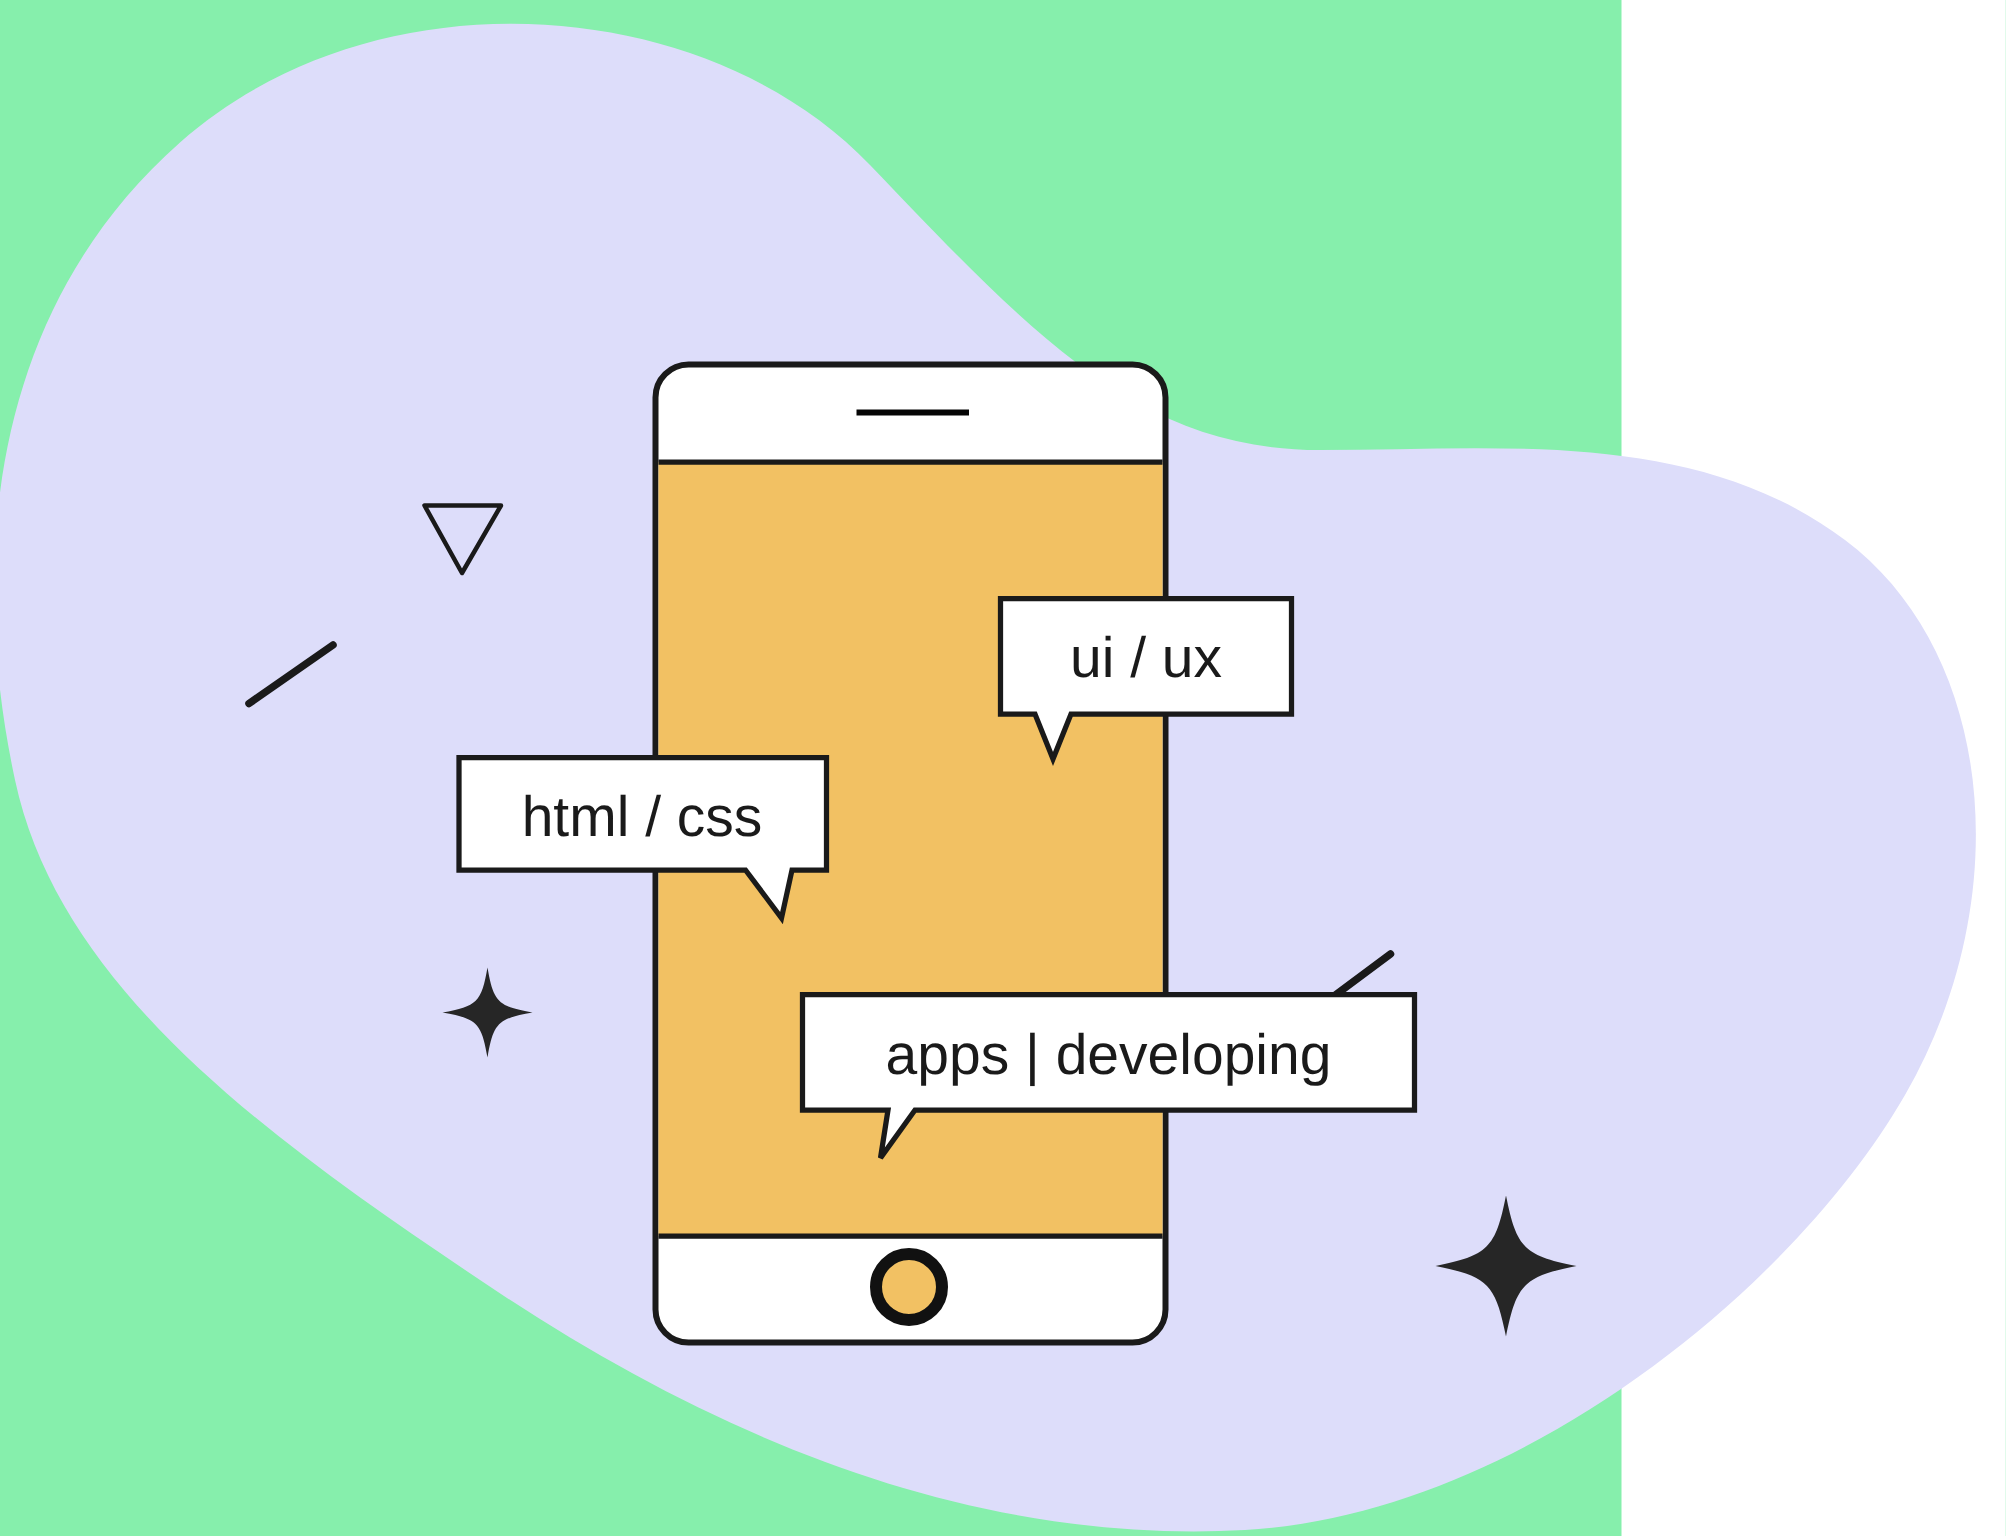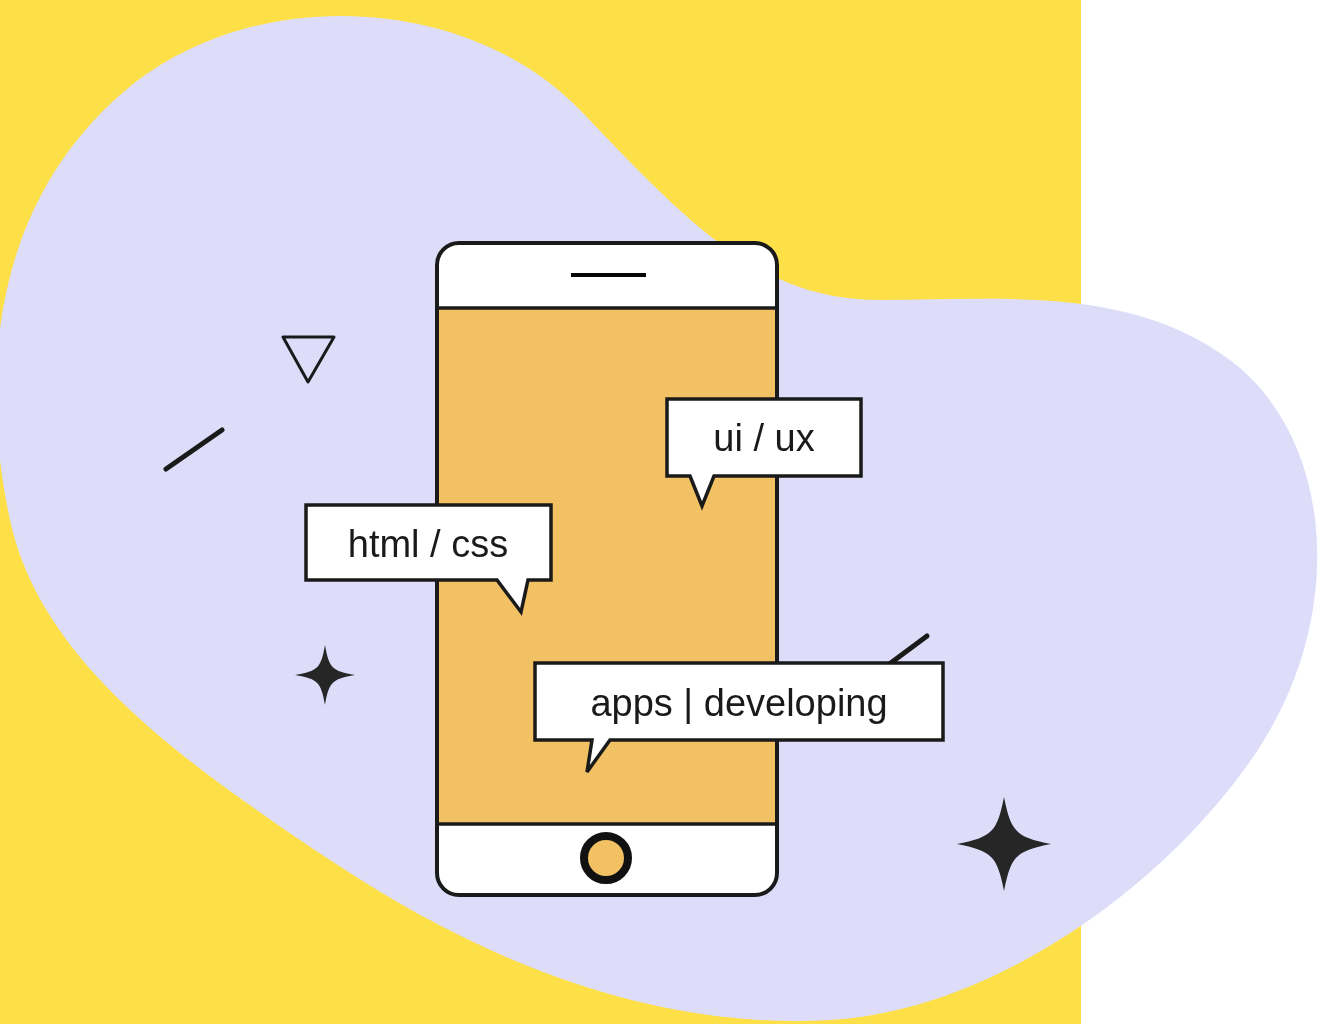--- a/index.html
+++ b/index.html
@@ -11,21 +11,21 @@
   body {
     width: 1337px;
     height: 1024px;
     overflow: hidden;
     font-family: "Liberation Sans", sans-serif;
   }
   #stage {
     position: relative;
     width: 1081px;
     height: 1024px;
-    background: #fde047;
+    background: #86efac;
   }
   #scene {
     position: absolute;
     top: 0;
     left: 0;
     width: 1337px;
     height: 1024px;
   }
   .bubble-text {
     font-family: "Liberation Sans", sans-serif;

